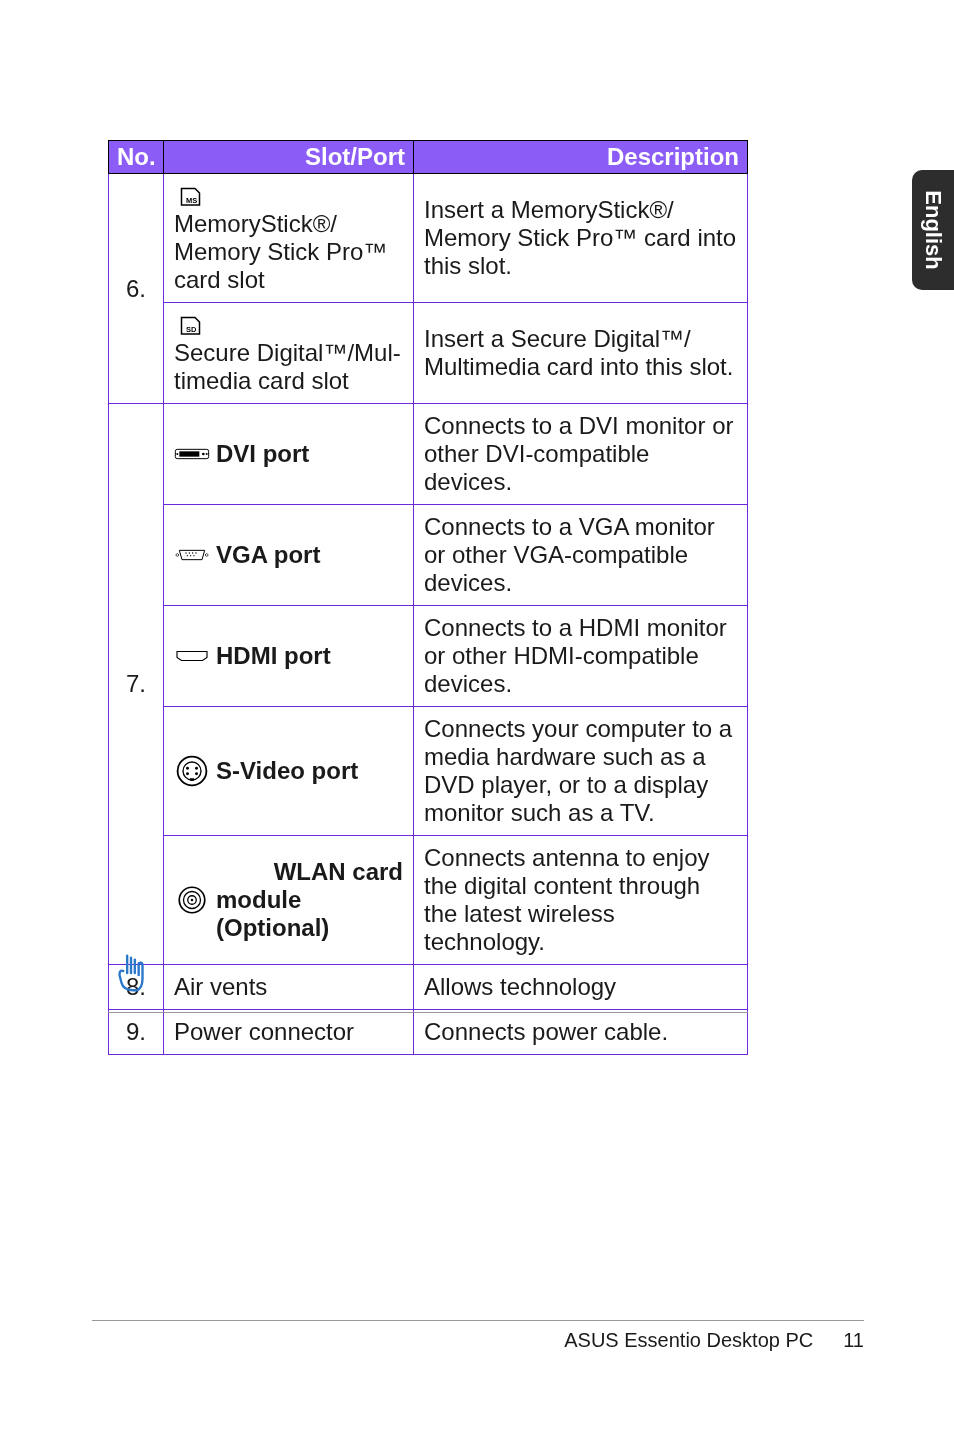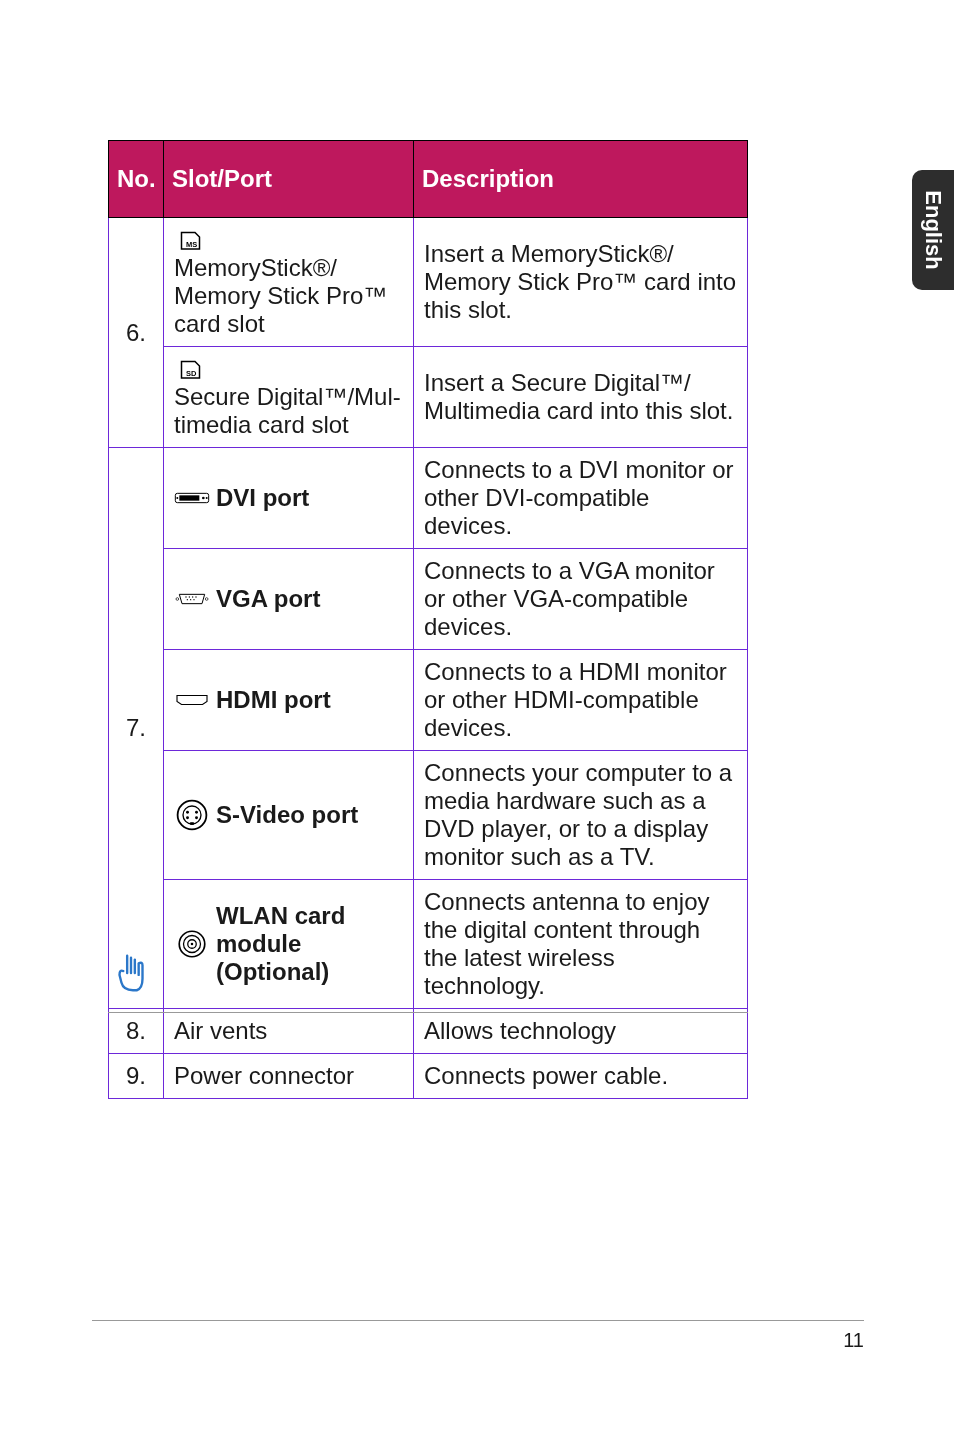--- a/index.html
+++ b/index.html
@@ -40,25 +40,25 @@
   }
   table {
     border-collapse: collapse;
     width: 100%;
     table-layout: fixed;
   }
   col.col-no { width: 55px; }
   col.col-slot { width: 250px; }
   col.col-desc { width: auto; }
   th {
-    background: #be185d;
+    background: #8b5cf6;
     color: #fff;
     font-weight: 700;
-    text-align: left;
-    padding: 24px 8px;
+    text-align: right;
+    padding: 2px 8px;
     border: 1px solid #000;
   }
   td {
     border: 1px solid #6d28d9;
     padding: 8px 10px;
     vertical-align: middle;
   }
   td.num {
     text-align: center;
     vertical-align: middle;
@@ -113,21 +113,21 @@
     width: 772px;
     text-align: right;
     padding-top: 8px;
     display: flex;
     justify-content: flex-end;
     gap: 30px;
   }
   .stack {
     display: flex;
     flex-direction: column;
-    align-items: flex-start;
+    align-items: flex-end;
   }
 </style>
 </head>
 <body>
 
 <div class="side-tab">
   <span>English</span>
 </div>
 
 <div class="page">
@@ -289,14 +289,15 @@
 <div class="note-row">
   <span class="note-icon">
     <svg viewBox="0 0 48 48" width="46" height="46">
       <path d="M20 6 L20 24 M24 8 L24 24 M28 10 L28 24 M32 14 L32 26
                M16 22 Q12 20 12 26 L14 34 Q16 42 26 42 L30 42 Q36 40 36 30 L36 16 Q36 12 32 14" fill="none" stroke="#2b77c9" stroke-width="2.5" stroke-linecap="round"></path>
     </svg>
   </span>
 </div>
 
 <div class="footer">
+  <span>ASUS Essentio Desktop PC</span>
   <span>11</span>
 </div>
 
 </body></html>

